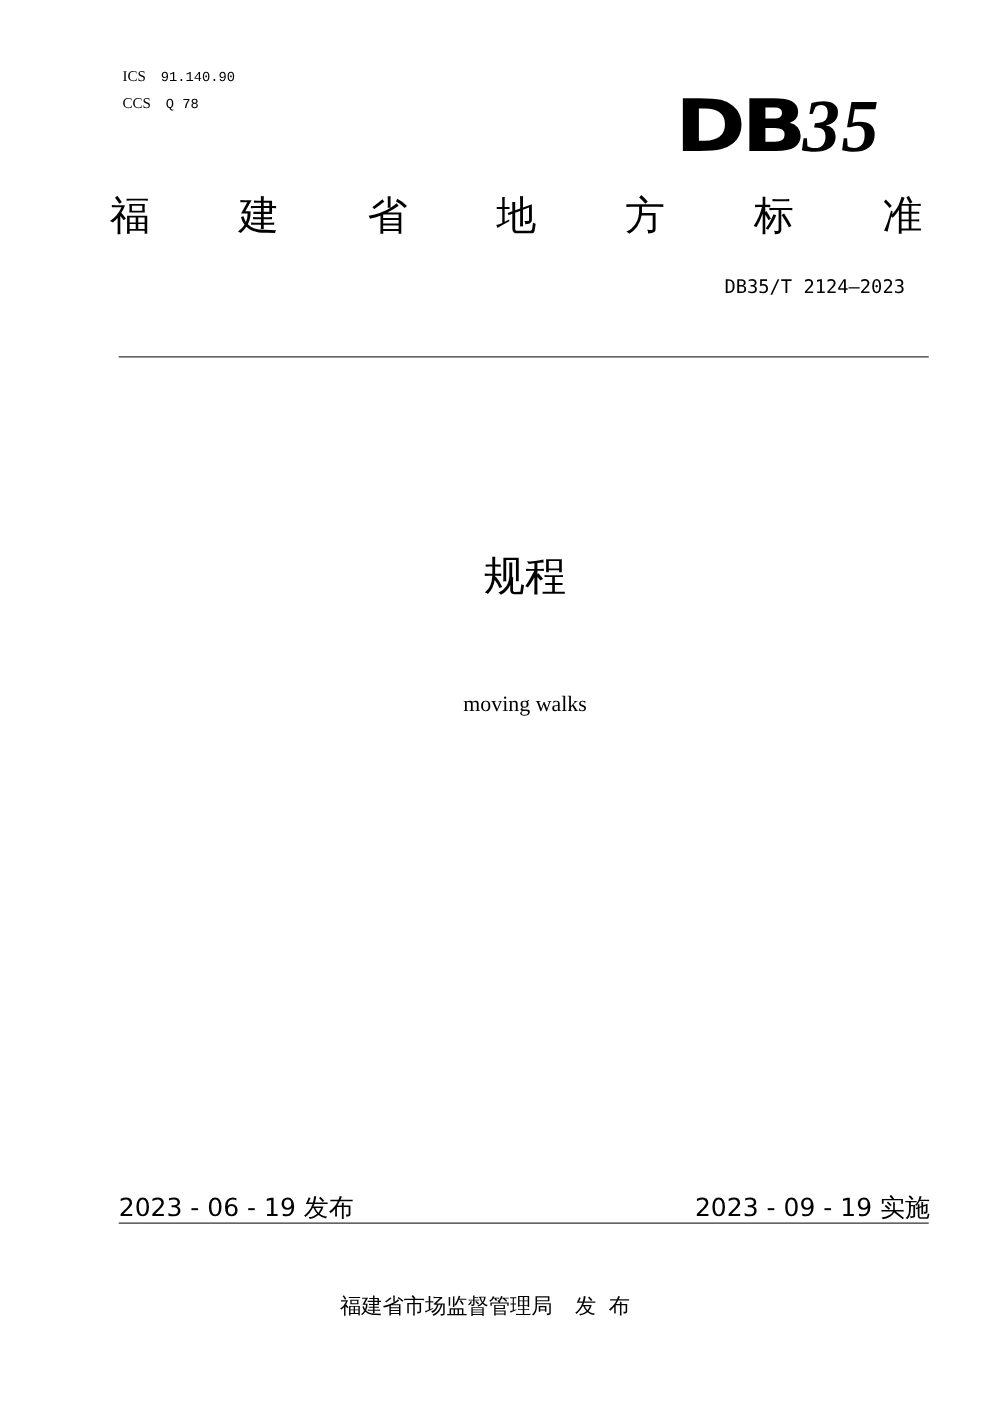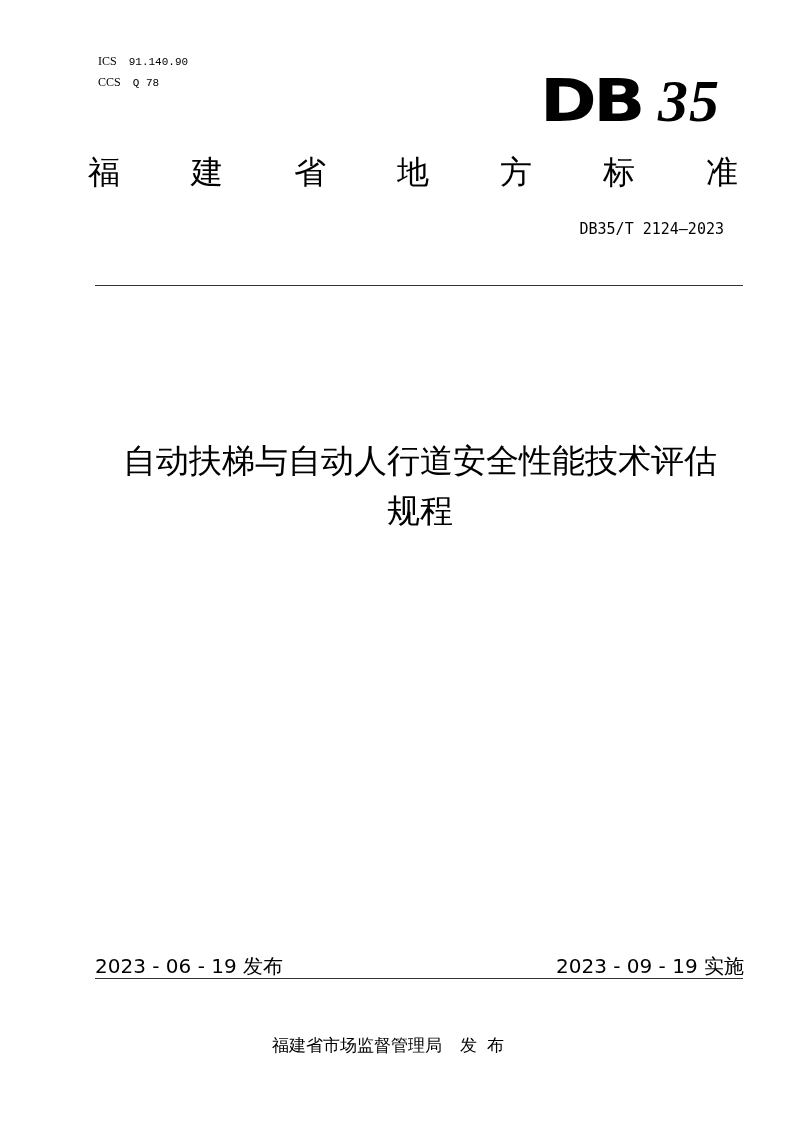--- a/index.html
+++ b/index.html
@@ -50,21 +50,21 @@
       display: inline-block;
       width: 100px;
     }
     #logo .num {
       font-family: "Liberation Serif", serif;
       font-weight: bold;
       font-size: 60px;
       line-height: 50px;
       letter-spacing: 1px;
       font-style: italic;
-      margin-left: 18px;
+      margin-left: 2px;
     }
 
     #std-title {
       left: 88px;
       top: 152px;
       width: 650px;
       display: flex;
       justify-content: space-between;
       font-size: 32px;
       line-height: 40px;
@@ -151,25 +151,25 @@
   <span>方</span>
   <span>标</span>
   <span>准</span>
 </div>
 
 <div class="abs" id="std-number">DB35/T 2124—2023</div>
 
 <div class="abs rule" id="rule-top"></div>
 
 <div class="abs" id="cn-title">
-  <div>自动扶梯与自动人行道安全性能技术评估</div>
   <div>规程</div>
 </div>
 
 <div class="abs" id="en-title">
+  <div>moving walks</div>
 </div>
 
 <div class="abs date" id="publish-date">2023 - 06 - 19 发布</div>
 <div class="abs date" id="implement-date">2023 - 09 - 19 实施</div>
 
 <div class="abs rule" id="rule-bottom"></div>
 
 <div class="abs" id="issuer">
   <span>福建省市场监督管理局</span><span class="publish-word">发布</span>
 </div>

